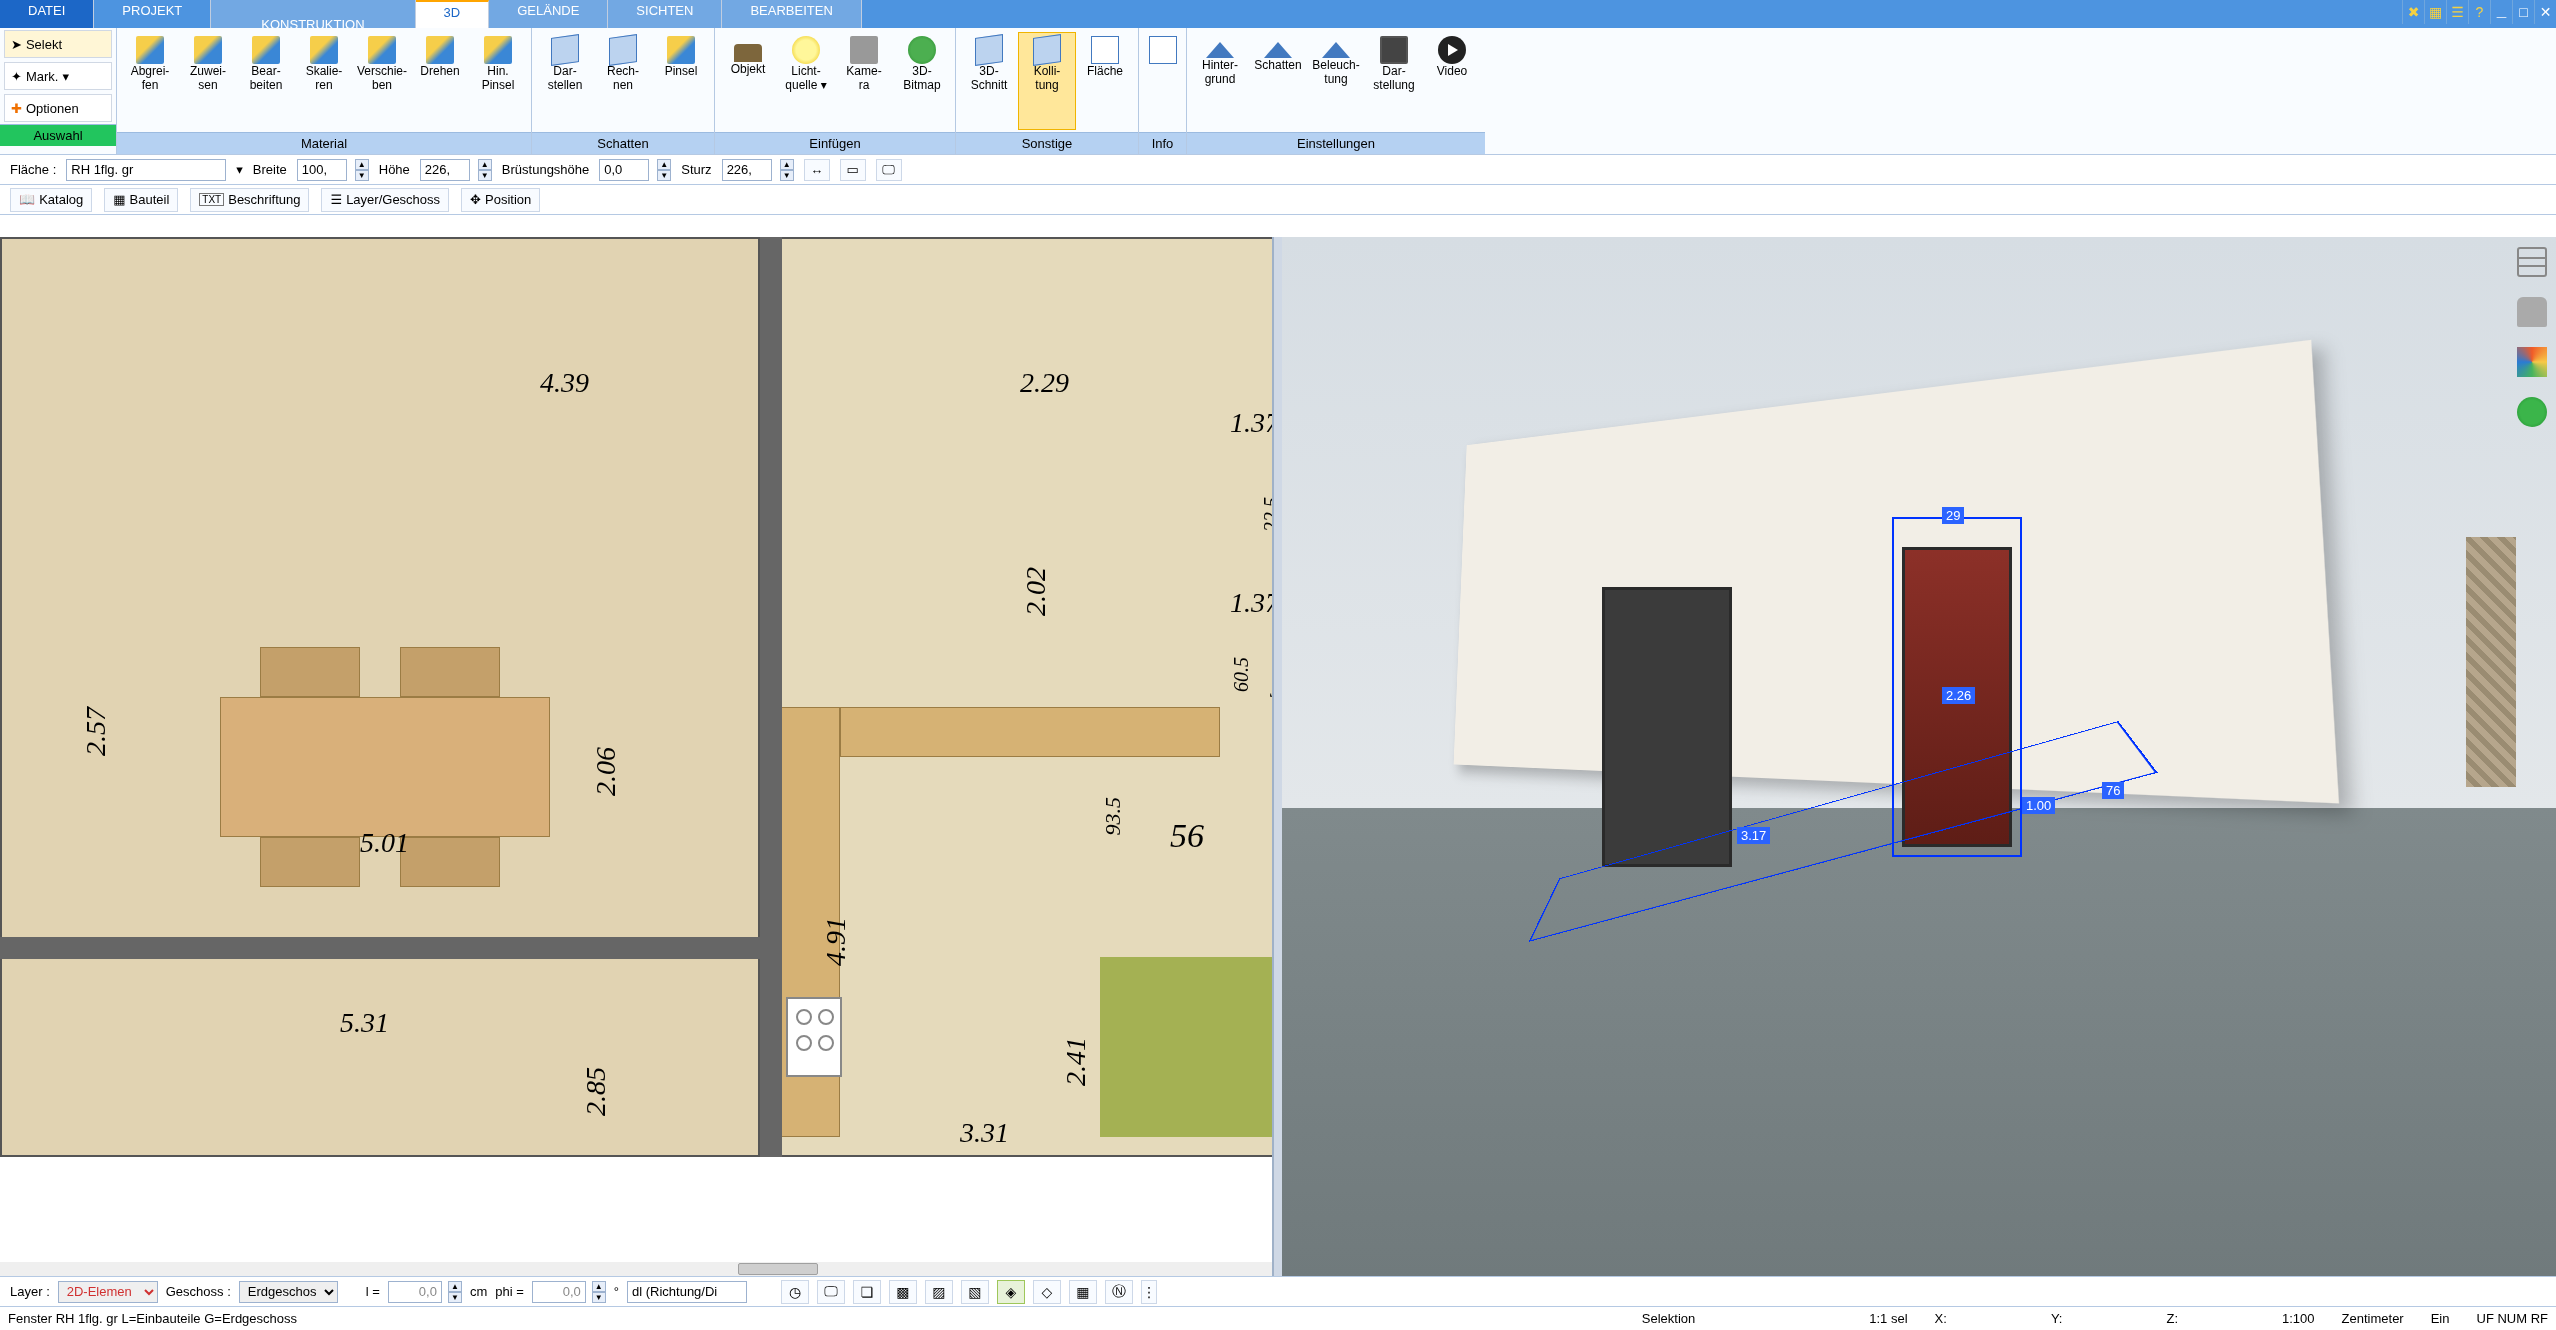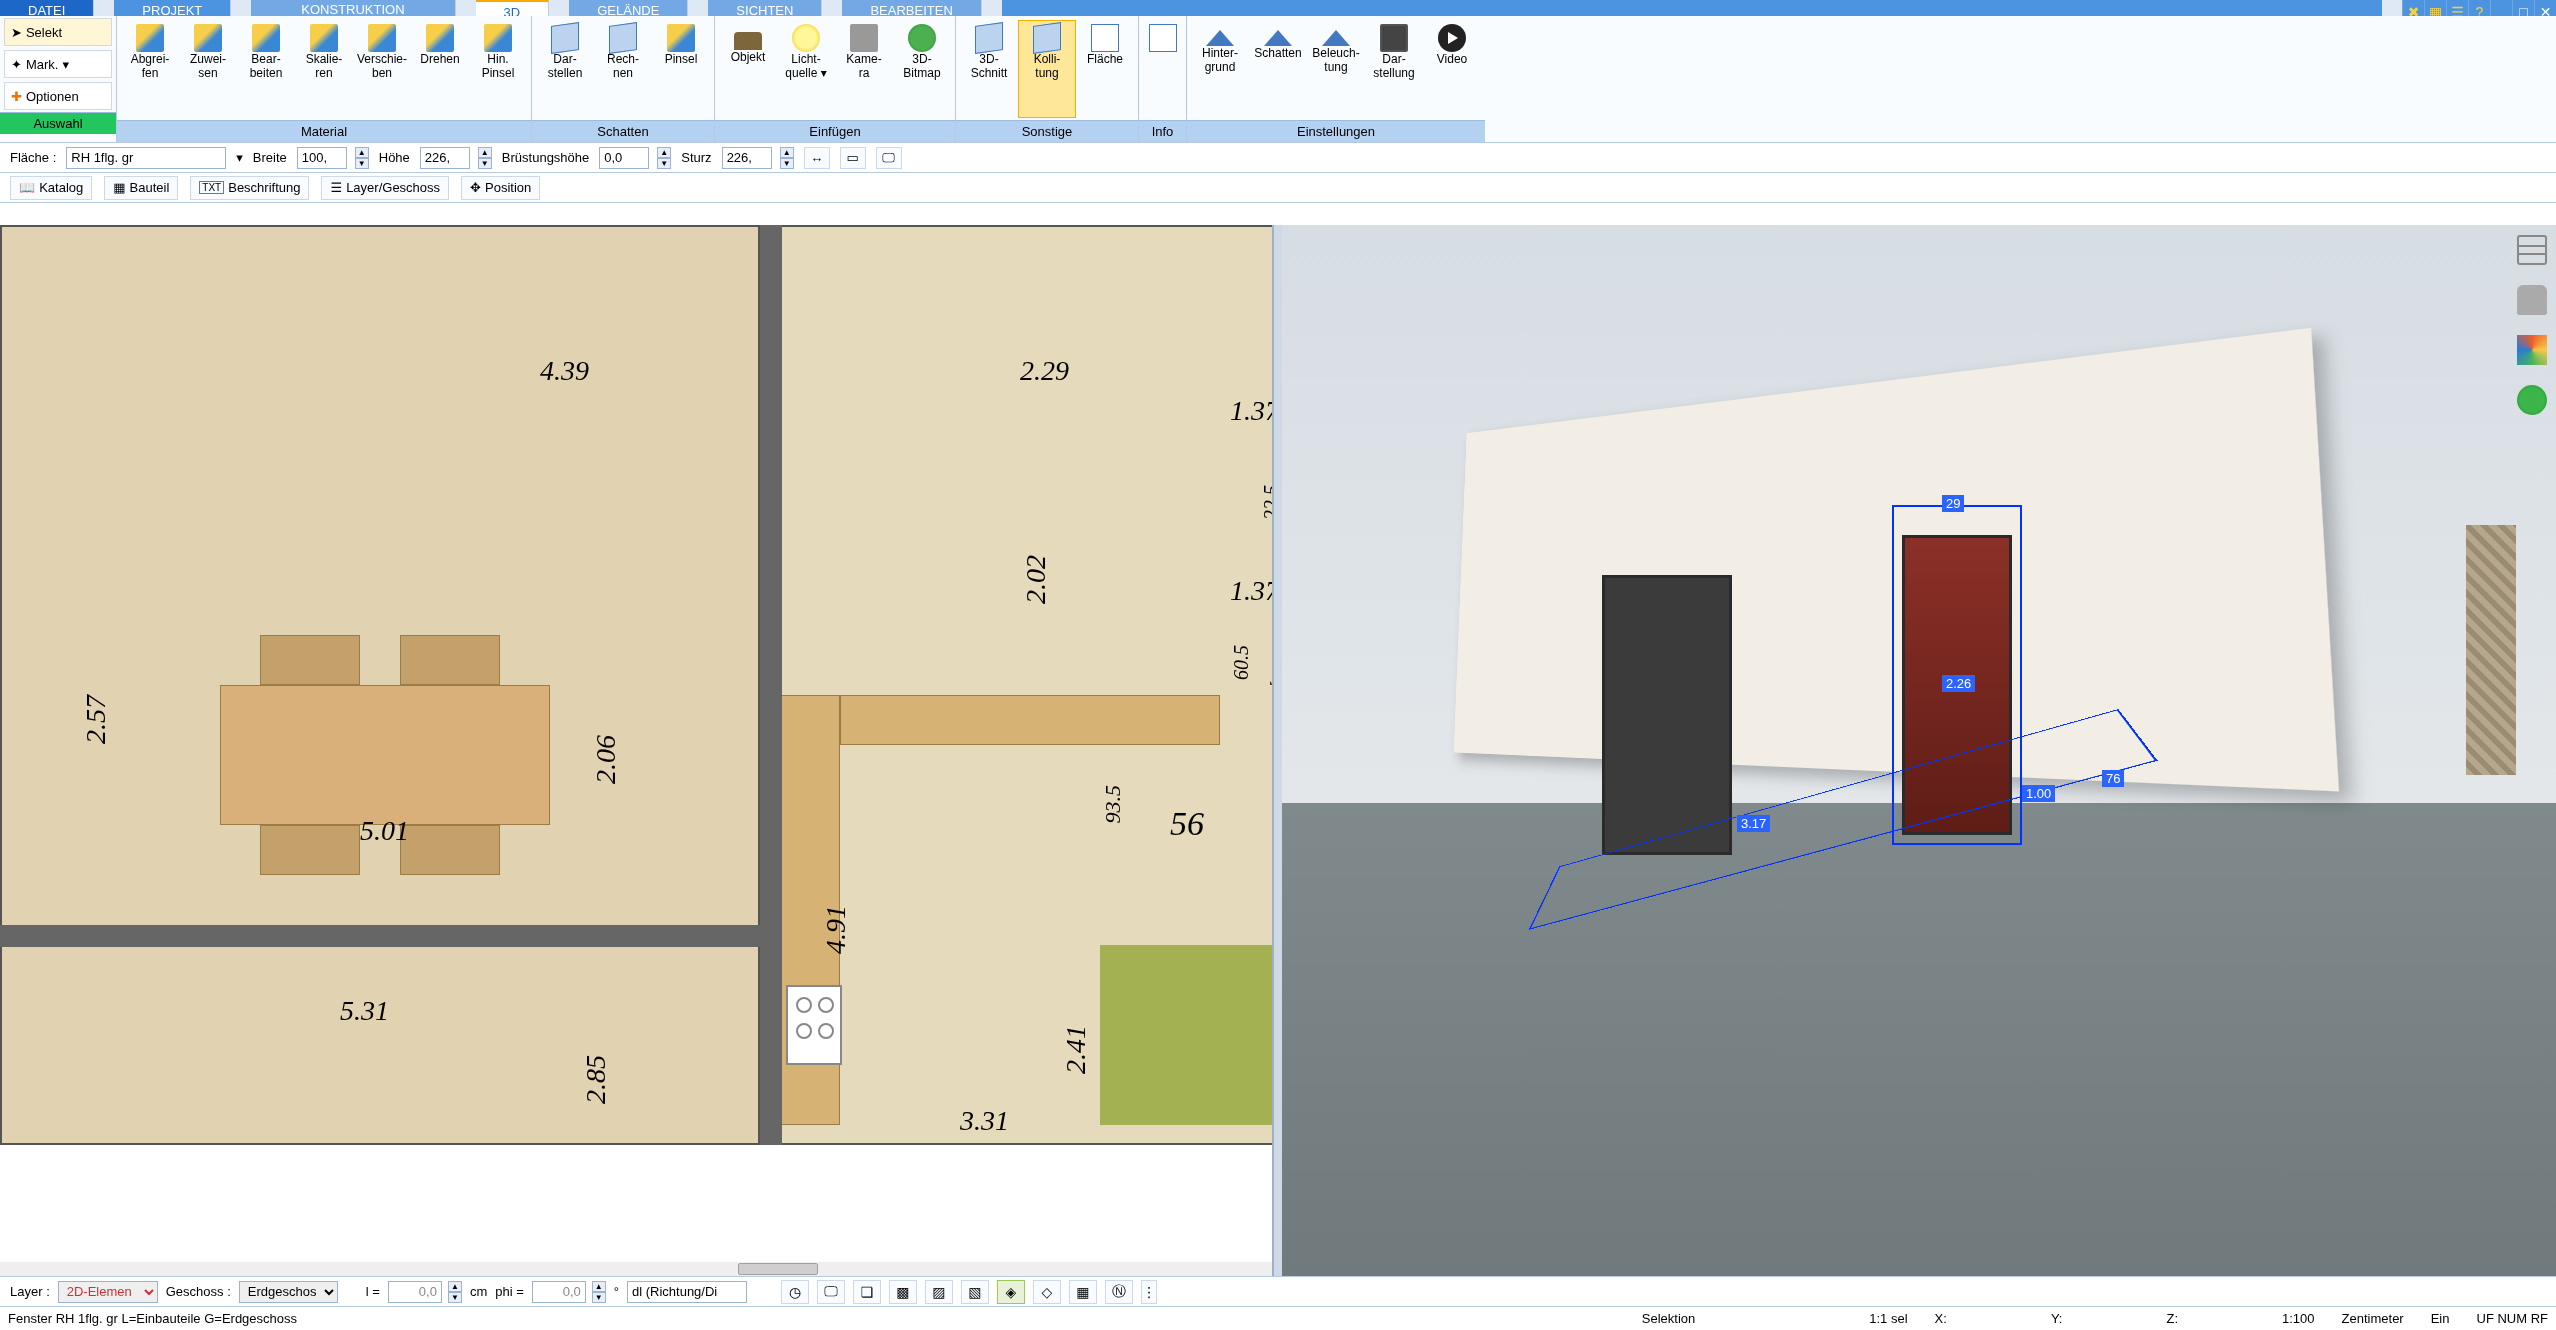--- a/index.html
+++ b/index.html
@@ -1,24 +1,24 @@
 <!DOCTYPE html>
 <html><head>
 <meta charset="utf-8">
 <style>
 * { box-sizing: border-box; margin: 0; padding: 0; font-family: "Segoe UI", Tahoma, sans-serif; }
 html, body { width: 100%; height: 100%; overflow: hidden; background: #fff; }
 .app { display: flex; flex-direction: column; width: 2556px; height: 1330px; transform-origin: top left; }
 
 
-.menubar { display: flex; height: 16px; background: #dfe8f5; font-size: 13px; gap: 20px; }
+.menubar { display: flex; height: 28px; background: #dfe8f5; font-size: 13px; }
 .menubar .tab { padding: 3px 28px; color: #fff; border-right: 1px solid #c0cde0; cursor: default; }
 .menubar .tab.DATEI   { background: #1c67c7; }
 .menubar .tab.PROJEKT { background: #4d94e0; }
-.menubar .tab.KONSTRUKTION { background: #72a8e3; padding: 2px 50px; }
+.menubar .tab.KONSTRUKTION { background: #72a8e3; padding: 17px 50px; }
 .menubar .tab.D3      { background: #fff; color: #1c67c7; border-top: 2px solid #ffa500; }
 .menubar .tab.GELANDE { background: #72a8e3; }
 .menubar .tab.SICHTEN { background: #72a8e3; }
 .menubar .tab.BEARB   { background: #72a8e3; }
 .menubar .spacer { flex: 1; background: #4d94e0; }
 .menubar .sysbtns { display: flex; background: #4d94e0; }
 .menubar .sysbtns span { width: 22px; height: 24px; display: flex; align-items: center; justify-content: center; color: #fff; font-size: 14px; cursor: pointer; border-left: 1px solid #6fa6dd; }
 .menubar .sysbtns span.orange { color: #f5d142; }
 
 

